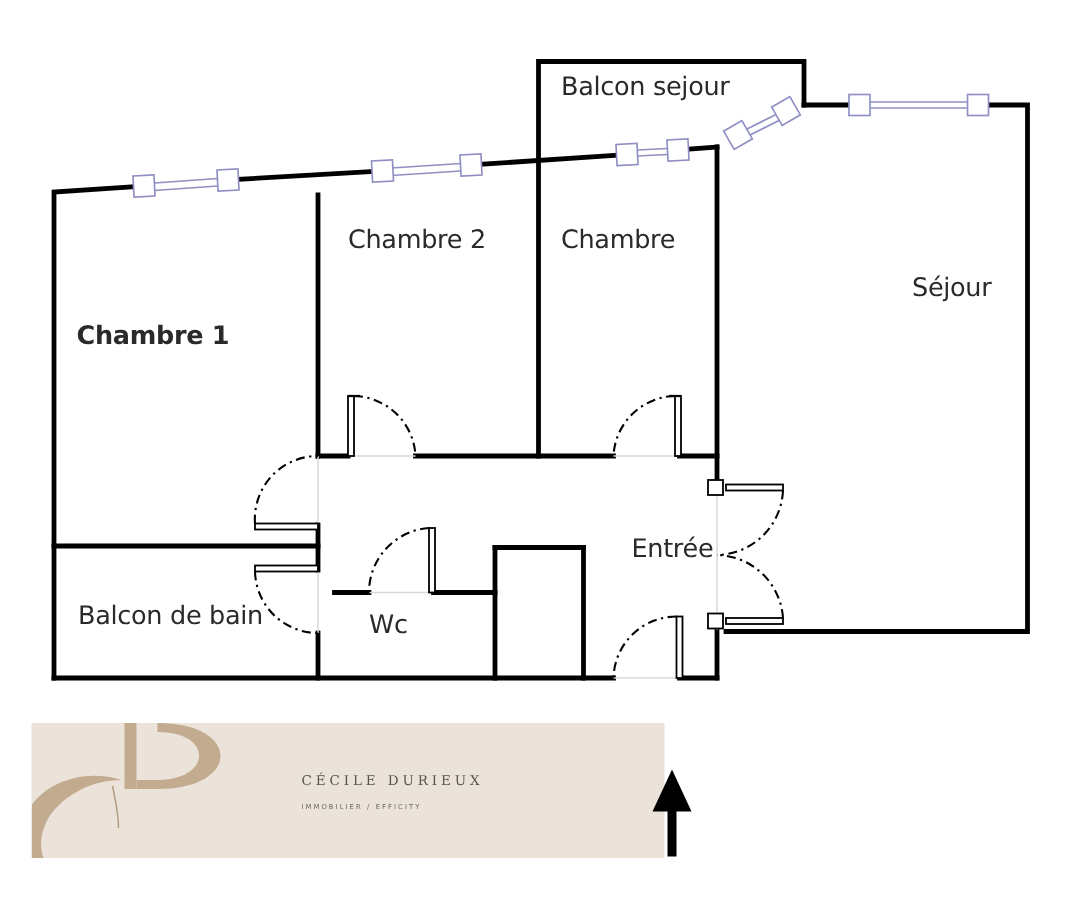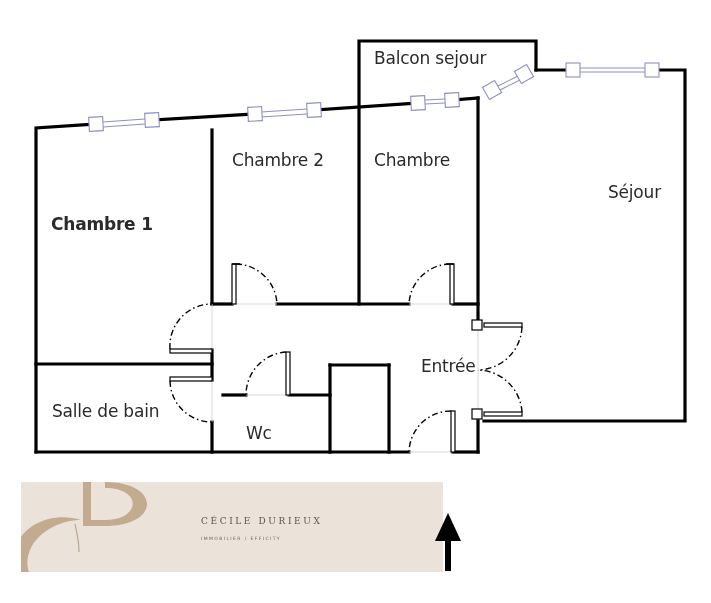--- a/index.html
+++ b/index.html
@@ -123,22 +123,22 @@
     <rect class="win-box" x="645" y="63" width="14" height="14"></rect>
   </g>
 </svg>
 
 <div class="room-label" style="left:51px; top:214px;font-weight:bold;">Chambre 1</div>
 <div class="room-label" style="left:232px; top:150px;text-align:right;">Chambre 2</div>
 <div class="room-label" style="left:374px; top:150px;">Chambre</div>
 <div class="room-label" style="left:362px; top:48px;padding-left:12px;">Balcon sejour</div>
 <div class="room-label" style="left:567px; top:182px;margin-left:41px;">Séjour</div>
 <div class="room-label" style="left:397px; top:356px;margin-left:24px;">Entrée</div>
-<div class="room-label" style="left:52px; top:401px;">Salle de bain</div>
-<div class="room-label" style="left:246px; top:423px;">Wc</div>
+<div class="room-label" style="left:52px; top:401px;">Balcon de bain</div>
+<div class="room-label" style="left:246px; top:407px;">Wc</div>
 
 <div class="logo">
   <svg width="355" height="90" viewBox="0 0 355 90">
     <path d="M62,0 L62,44 L70,44 L70,0 Z" fill="#c2ab8f"></path>
     <path d="M84,0 C140,0 140,44 84,44 L70,44 L70,38 L84,38 C120,38 122,6 84,6 Z" fill="#c2ab8f"></path>
     <path d="M0,55 C10,40 35,30 60,38 C40,38 22,48 12,62 C6,72 5,82 8,90 L0,90 Z" fill="#c2ab8f"></path>
     <path d="M54,42 C56,52 58,60 58,70" stroke="#b29c80" stroke-width="1" fill="none"></path>
   </svg>
   <div class="logo-name">CÉCILE DURIEUX</div>
   <div class="logo-sub">IMMOBILIER / EFFICITY</div>

